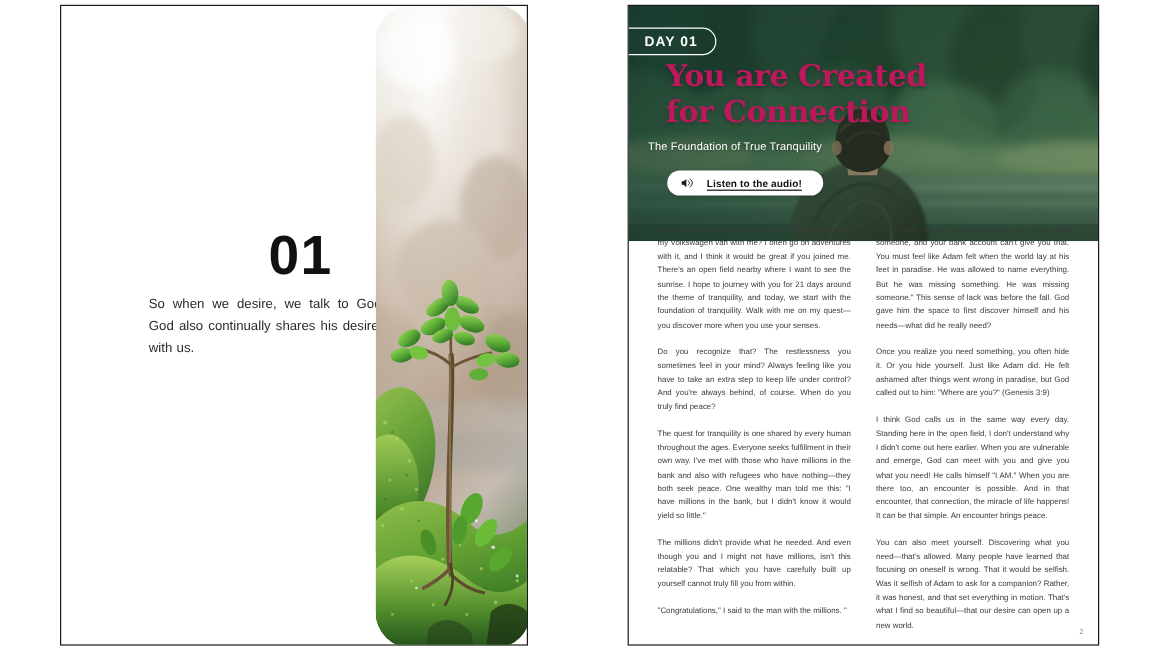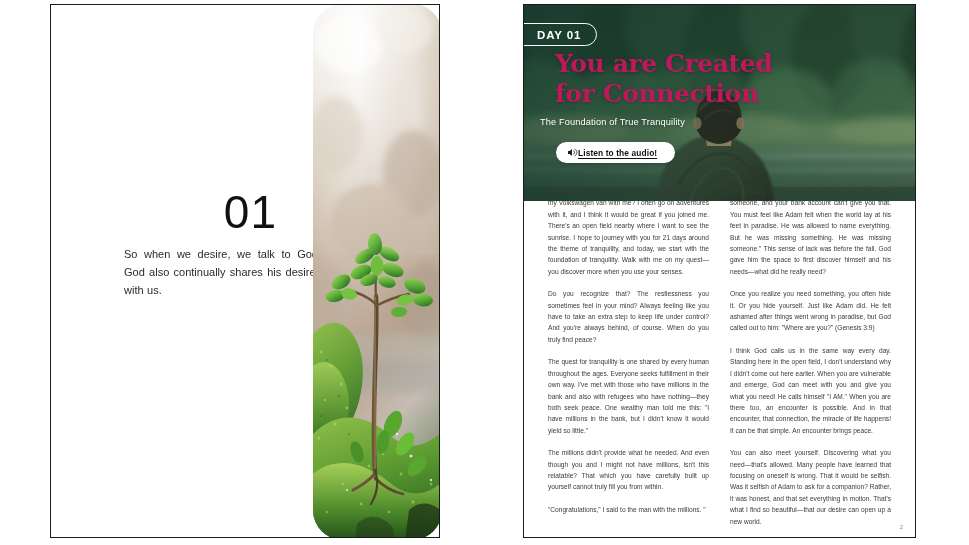--- a/index.html
+++ b/index.html
@@ -30,21 +30,21 @@
     border: 1px solid #1a1a1a;
     overflow: hidden;
   }
 
   .chapter-number {
     position: absolute;
     right: 162px;
     top: 184px;
     font-family: "Liberation Sans", sans-serif;
     font-size: 46px;
-    font-weight: 400;
+    font-weight: 700;
     letter-spacing: 1px;
     color: #111111;
     line-height: 1;
   }
 
   .left-quote {
     position: absolute;
     left: 33px;
     top: 241px;
     width: 197px;
@@ -139,20 +139,21 @@
 
   .audio-btn {
     position: absolute;
     left: 32px;
     top: 137px;
     height: 21px;
     background: #ffffff;
     border-radius: 11px;
     display: flex;
     align-items: center;
+    gap: 11px;
     padding: 0 18px 0 11px;
     cursor: pointer;
     box-shadow: 0 1px 3px rgba(0,0,0,0.18);
   }
   .audio-btn .speaker-icon {
     display: flex;
     align-items: center;
     color: #1a1a1a;
   }
   .audio-btn .audio-label {

